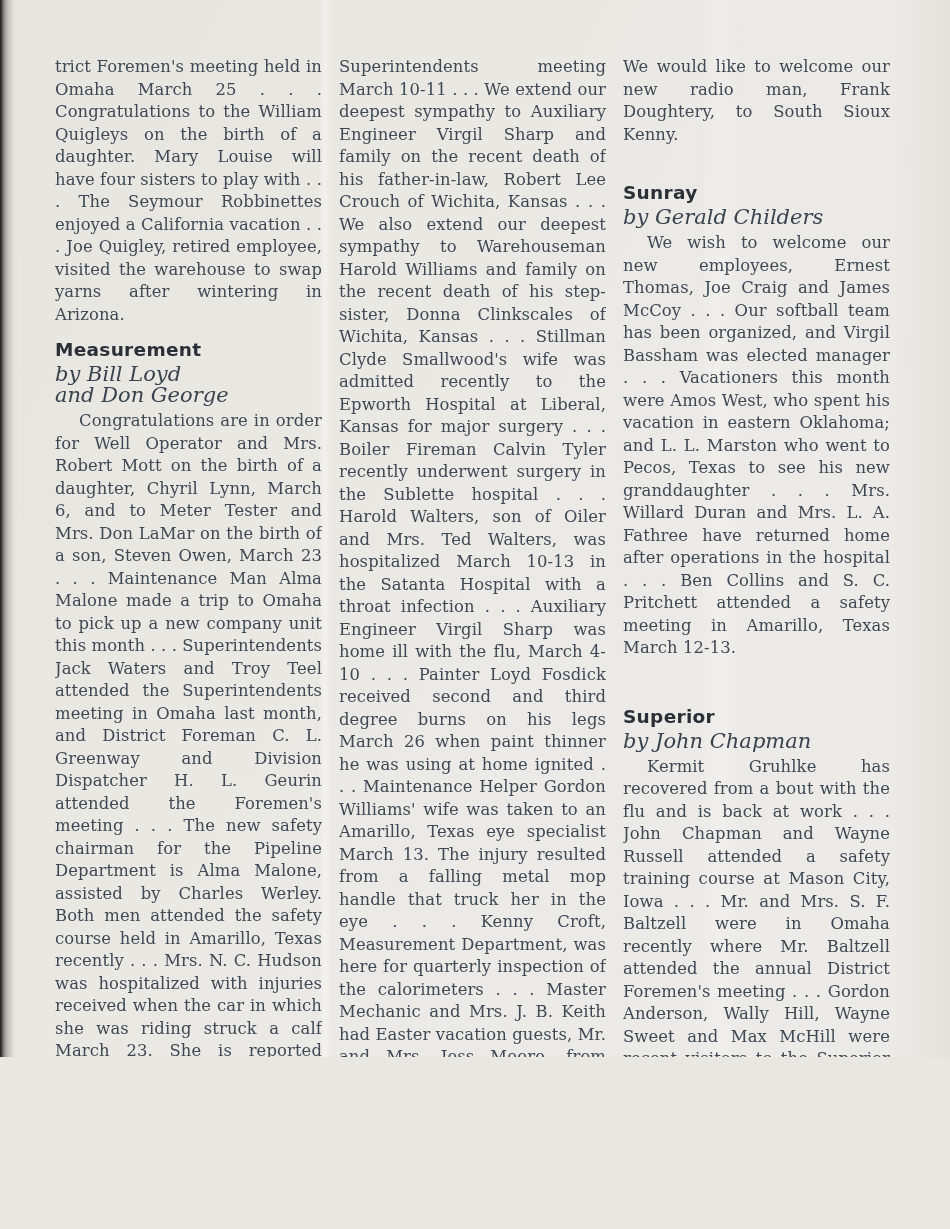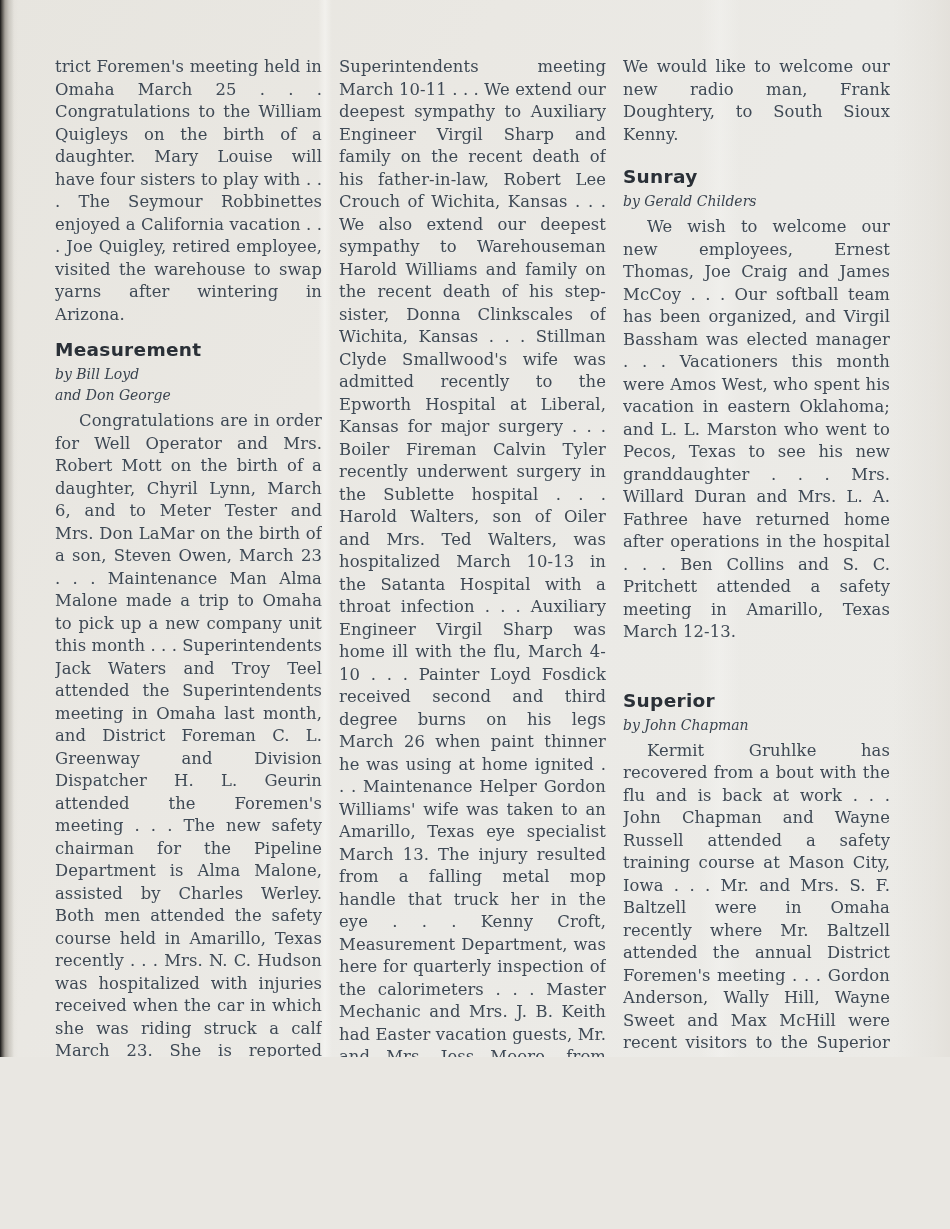--- a/index.html
+++ b/index.html
@@ -38,23 +38,23 @@
     letter-spacing:.1px;
   }
   .para.indent{text-indent:24px;}
   .heading{
     margin:13px 0 3px 0;
     font-family:"DejaVu Sans","Liberation Sans",sans-serif;
     font-weight:bold;font-size:18.5px;line-height:22px;color:#2a3037;
     letter-spacing:.3px;
   }
   .byline{
-    font-style:italic;font-size:14px;line-height:21px;margin:0 0 4px 0;color:#39434f;
+    font-style:italic;font-size:21px;line-height:21px;margin:0 0 4px 0;color:#39434f;
   }
-  .gap-medium{margin-top:20px;}
+  .gap-medium{margin-top:36px;}
   .gap-large{margin-top:46px;}
   .page-number{
     position:absolute;left:830px;top:1148px;
     font-family:Liberation Mono, monospace;
     font-weight:bold;font-size:17px;color:#2a3037;letter-spacing:2px;
   }
 </style>
 </head>
 <body>
 

